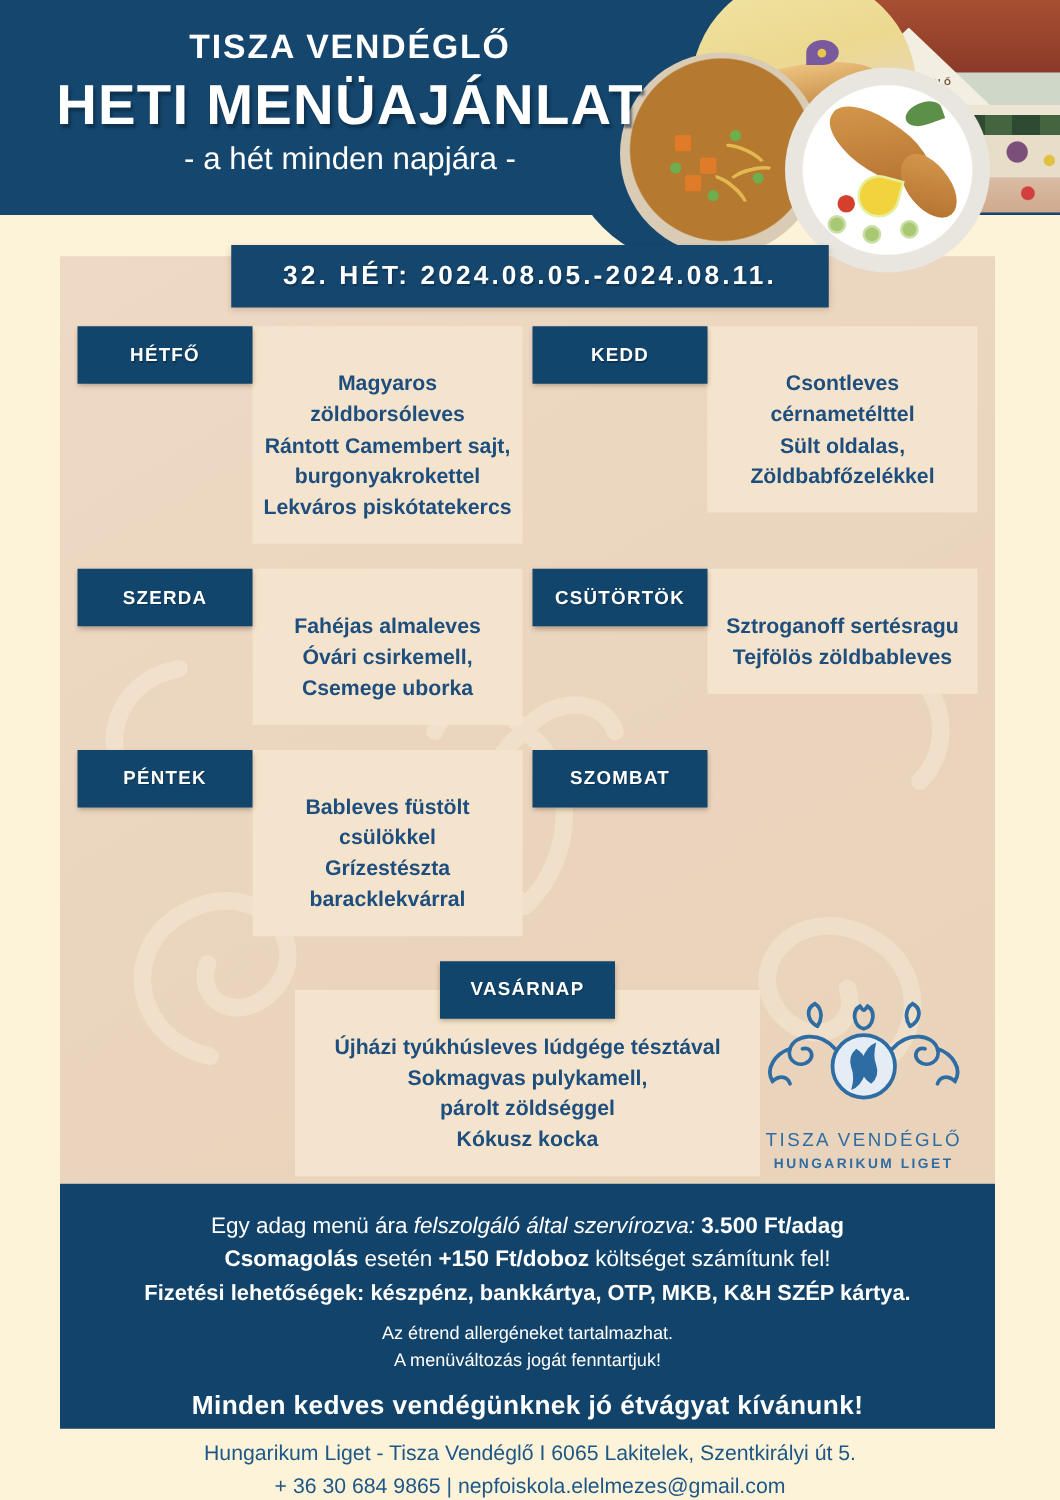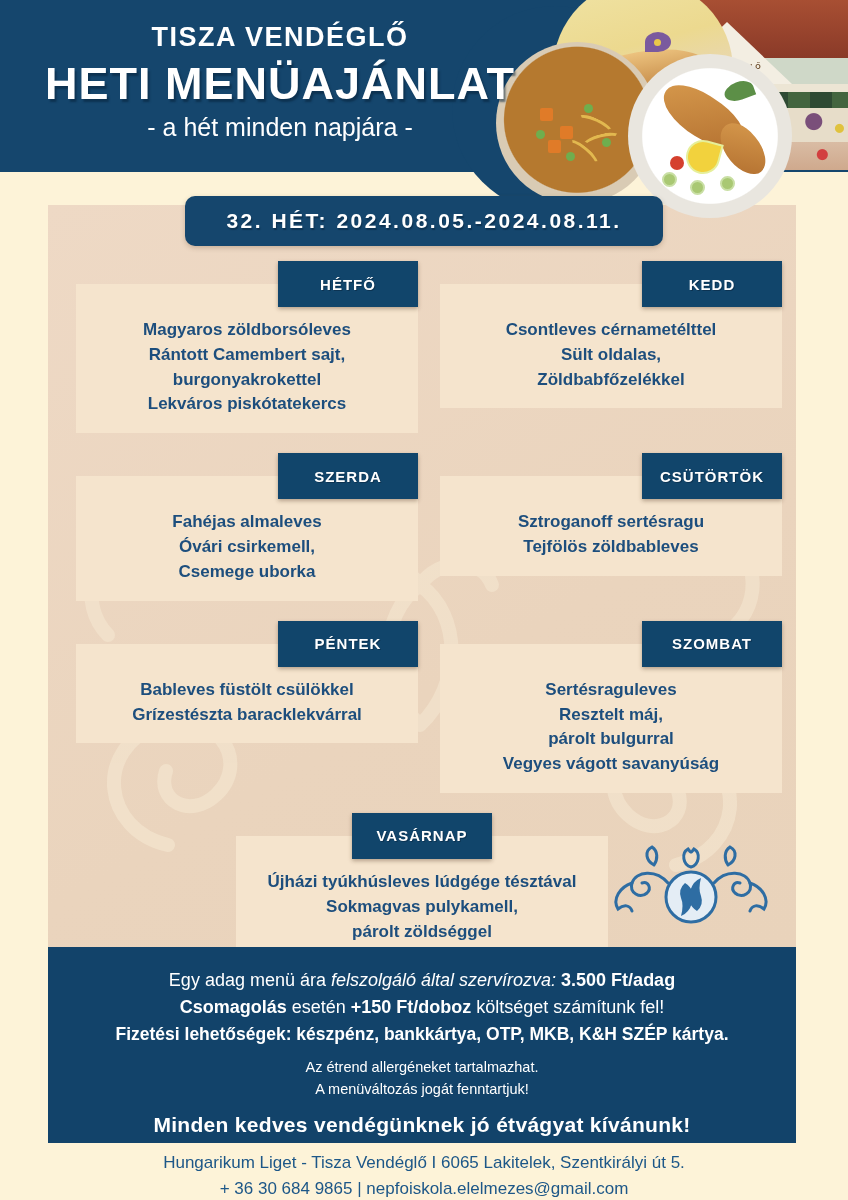--- a/index.html
+++ b/index.html
@@ -66,32 +66,32 @@
   .lemon { position:absolute; left:58px; top:86px; width:34px; height:34px; border-radius:50% 0 50% 50%;
       transform:rotate(15deg); background:#f2d23d; border:2px solid #e6ef9a; }
   .cuke { position:absolute; width:15px; height:15px; border-radius:50%; background:#a9c873; border:2px solid #c9dfa4; }
   .tomato { position:absolute; left:42px; top:102px; width:14px; height:14px; border-radius:50%; background:#d5402e; }
   .greens { position:absolute; left:96px; top:28px; width:30px; height:18px; border-radius:50% 50% 0 50%;
       background:#5c8f47; transform:rotate(-20deg); }
 
   
   .week-banner { position:absolute; left:185px; top:196px; width:478px; height:50px; background:#15466d;
       display:flex; align-items:center; justify-content:center; z-index:6;
-      box-shadow:0 2px 5px rgba(90,60,30,.25);border-radius:10px; }
+      box-shadow:0 2px 5px rgba(90,60,30,.25); }
   .week-banner span { color:#fff; font-size:21px; font-weight:800; letter-spacing:2.5px;
       text-shadow:1px 2px 1px rgba(8,34,58,.5); }
 
   
   .panel { position:absolute; left:48px; top:205px; width:748px; height:742px;
       background:linear-gradient(150deg,#eed9c5 0%,#ead4bd 60%,#e9d3bb 100%); z-index:1; }
   .watermark { position:absolute; inset:0; width:100%; height:100%; pointer-events:none; }
 
   .rows { position:relative; width:100%; padding-top:56px; }
   .day-row { display:flex; justify-content:space-between; padding:0 14px; margin-bottom:20px; }
-  .day-col { width:356px; display:flex; flex-direction:column; align-items:flex-end; }
+  .day-col { width:356px; display:flex; align-items:flex-start; }
   .day-box { min-width:140px; height:46px; padding:0 14px; background:#11456b; z-index:2;
       display:flex; align-items:center; justify-content:center; margin-bottom:-23px;
       box-shadow:0 2px 4px rgba(70,40,20,.35); }
   .day-box span { color:#fff; font-size:15px; font-weight:800; letter-spacing:1px;
       text-shadow:1px 1px 0 rgba(8,34,58,.5); }
   .day-card { width:342px; background:#f5e4cd; padding:34px 8px 16px; text-align:center; }
   .day-card--wide { width:372px; }
   .menu-line { font-size:17px; font-weight:700; color:#1d4e7d; line-height:1.46; }
 
   .sunday-row { position:relative; display:flex; justify-content:center; }
@@ -241,26 +241,20 @@
             <span>PÉNTEK</span>
           </div>
           <div class="day-card">
             <div class="menu-line">Bableves füstölt csülökkel</div>
             <div class="menu-line">Grízestészta baracklekvárral</div>
           </div>
         </div>
         <div class="day-col">
           <div class="day-box">
             <span>SZOMBAT</span>
-          </div>
-          <div class="day-card">
-            <div class="menu-line">Sertésraguleves</div>
-            <div class="menu-line">Resztelt máj,</div>
-            <div class="menu-line">párolt bulgurral</div>
-            <div class="menu-line">Vegyes vágott savanyúság</div>
           </div>
         </div>
       </div>
 
       <div class="sunday-row">
         <div class="sunday-block">
           <div class="day-box">
             <span>VASÁRNAP</span>
           </div>
           <div class="day-card day-card--wide">

